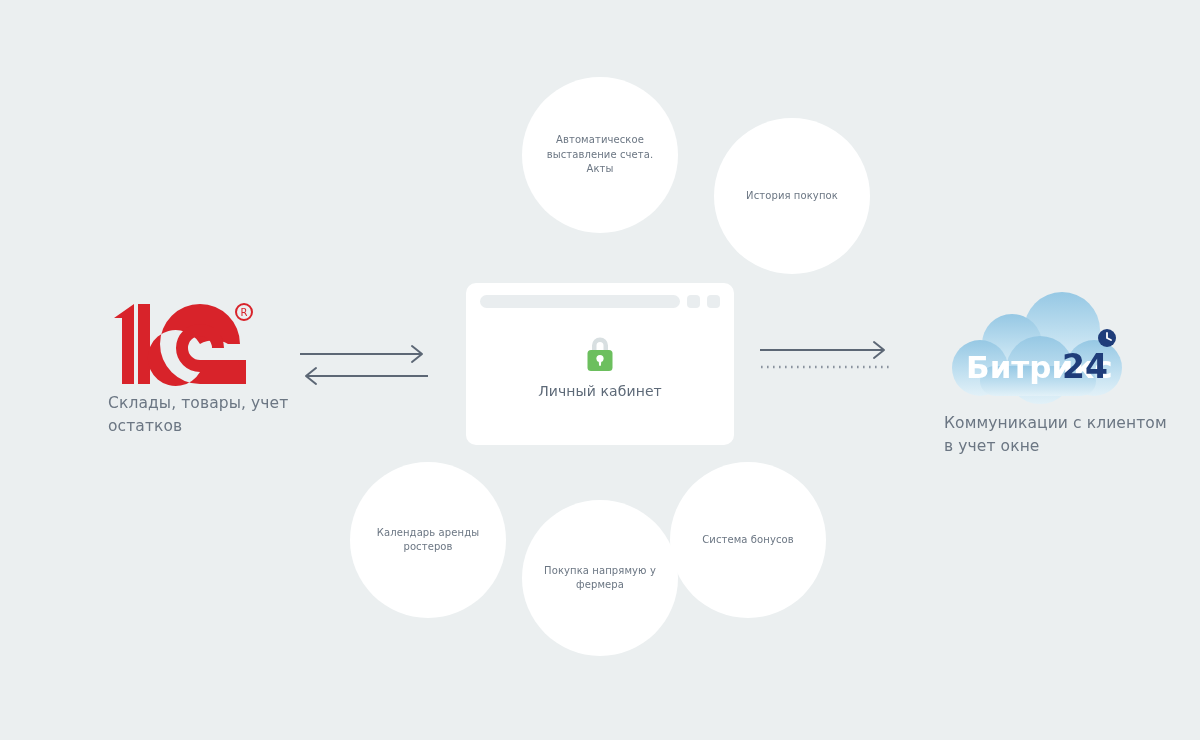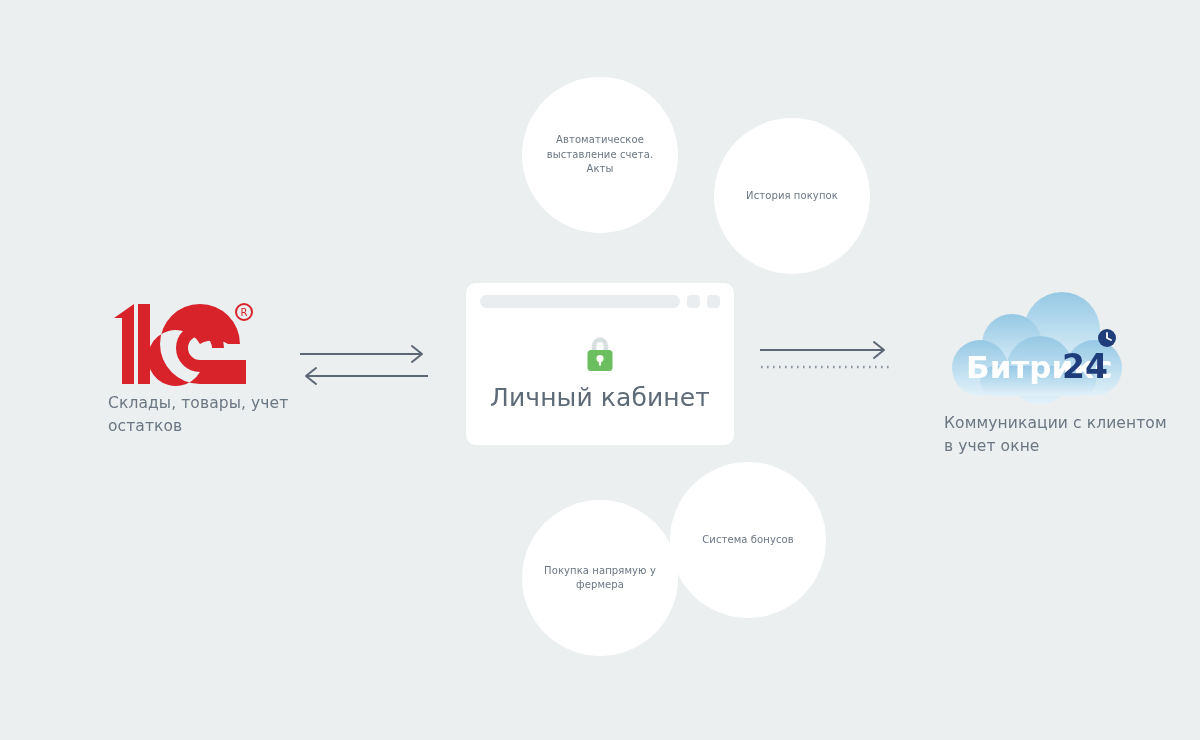--- a/index.html
+++ b/index.html
@@ -44,21 +44,21 @@
     display:flex;align-items:center;gap:7px;
   }
   .urlbar{flex:1;height:13px;border-radius:7px;background:#e9edef;}
   .dot{width:13px;height:13px;border-radius:4px;background:#e9edef;flex:0 0 auto;}
 
   .lock{position:absolute;left:50%;top:50px;transform:translateX(-50%);
         width:34px;height:40px;}
   .card-title{
     position:absolute;left:0;right:0;top:100px;
     text-align:center;color:#5e6a78;
-    font-size:25px;letter-spacing:.1px;
+    font-size:14px;letter-spacing:.1px;
   }
 
   
   .arrows-left{position:absolute;left:300px;top:336px;width:128px;height:50px;}
   .arrows-right{position:absolute;left:760px;top:336px;width:130px;height:36px;}
 
   
   .onec{position:absolute;left:108px;top:300px;width:200px;}
   .onec-logo{width:148px;height:88px;display:block;}
   .caption{
@@ -76,20 +76,23 @@
 
 <div class="stage">
 
   <div class="bubble b2">
     <span>Автоматическое выставление счета. Акты</span>
   </div>
   <div class="bubble b3">
     <span>История покупок</span>
   </div>
 
+  <div class="bubble b4">
+    <span>Календарь аренды ростеров</span>
+  </div>
   <div class="bubble b5">
     <span>Покупка напрямую у фермера</span>
   </div>
   <div class="bubble b6">
     <span>Система бонусов</span>
   </div>
 
   <div class="card">
     <div class="card-bar">
       <div class="urlbar"></div>

